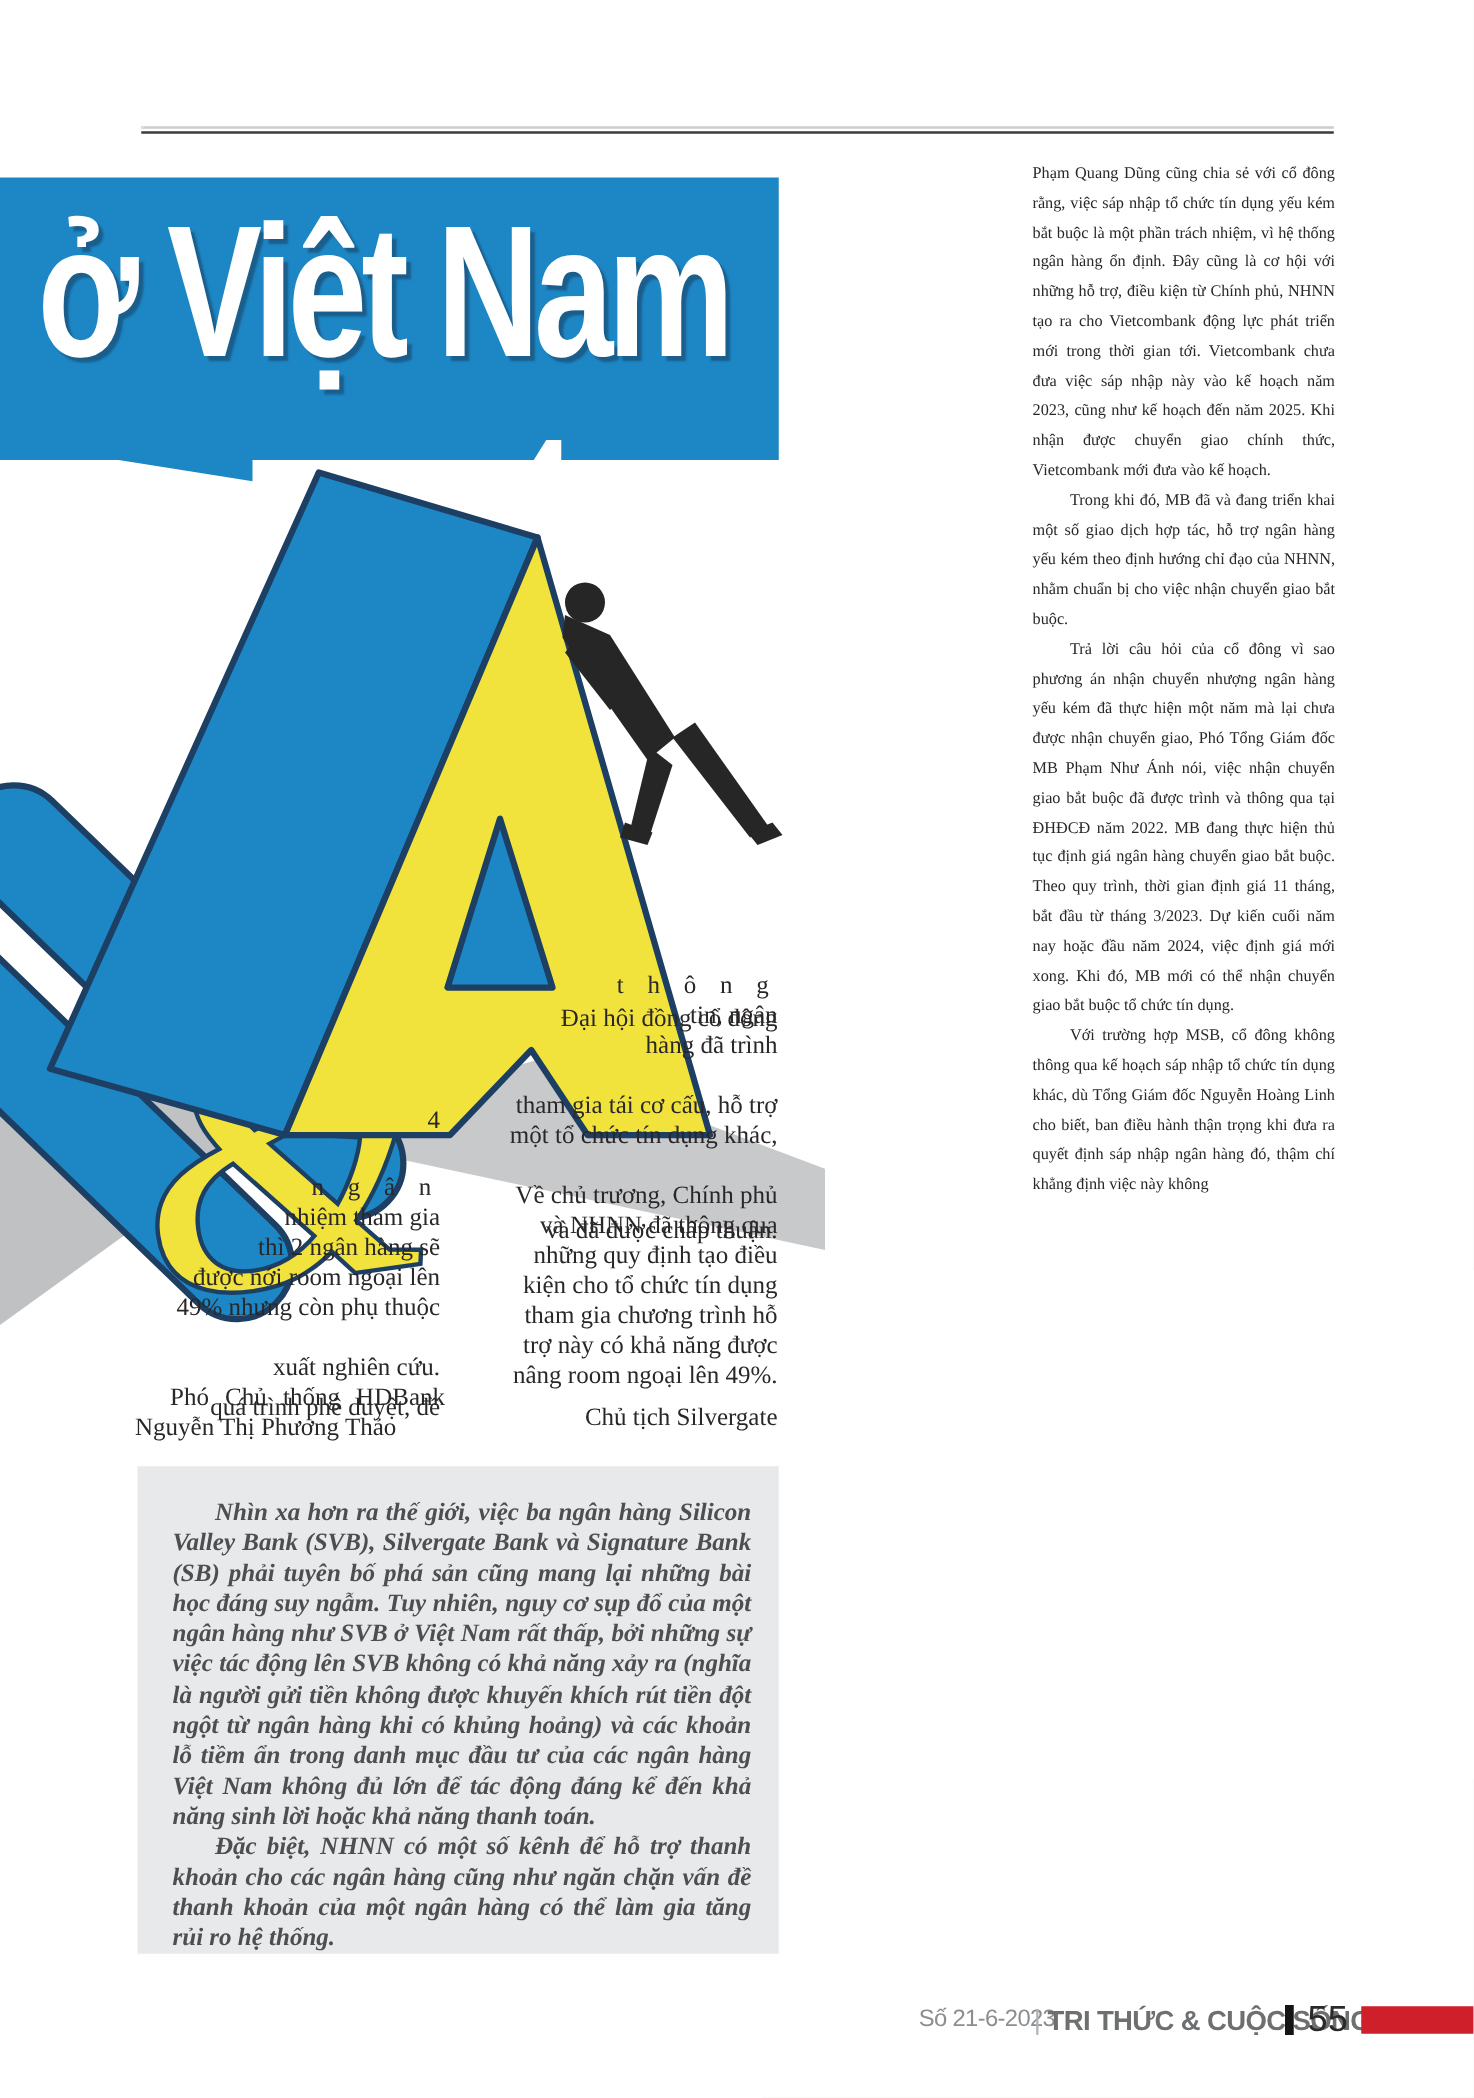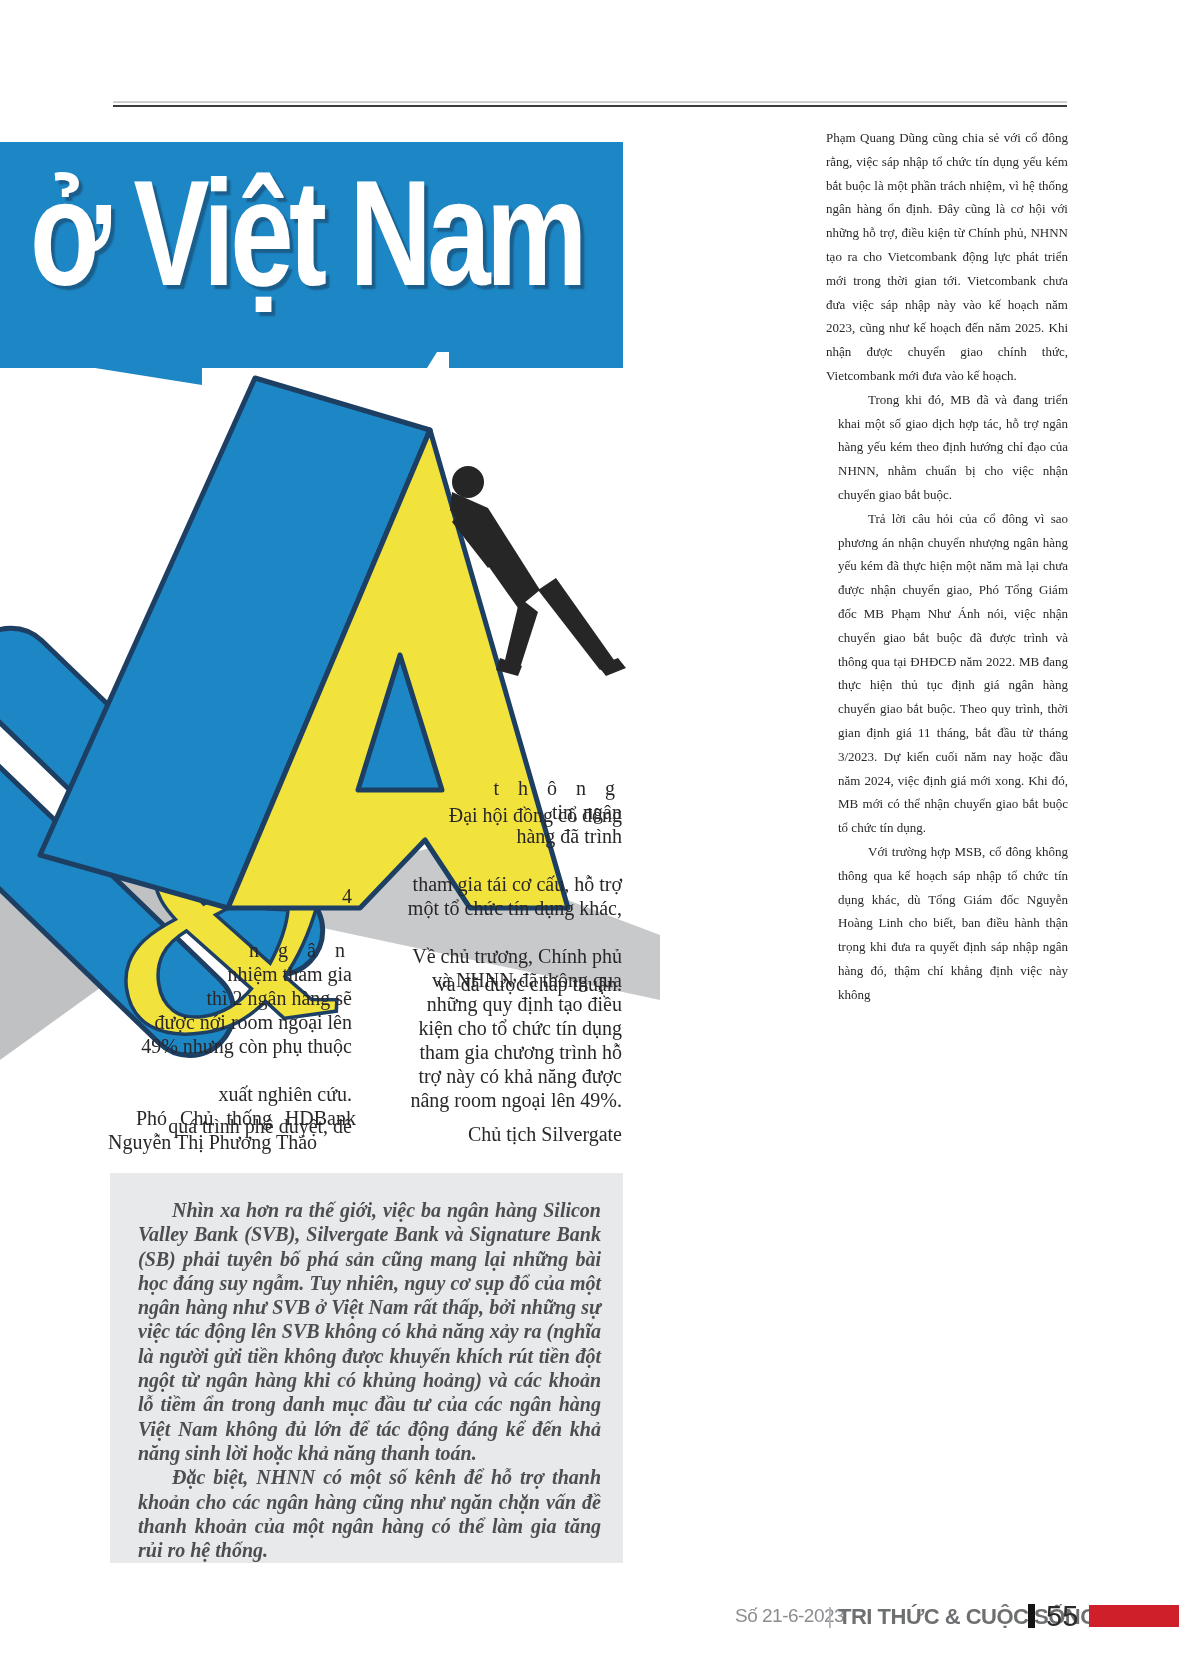--- a/index.html
+++ b/index.html
@@ -26,21 +26,21 @@
   .ll4{top:1010px;} .ll5{top:1034px;} .ll6{top:1114px;} .ll7{top:1082px;}
   .ml0{top:776px;} .ml1{top:800px;} .ml2{top:824px;} .ml3{top:803px;} .ml4{top:872px;}
   .ml5{top:896px;} .ml6{top:972px;text-align:center;} .ml7{top:944px;} .ml8{top:968px;} .ml9{top:992px;}
   .ml10{top:1016px;} .ml11{top:1040px;} .ml12{top:1064px;} .ml13{top:1088px;}
   .byline{top:1122px;}
   .left-par{position:absolute;left:108px;top:1106px;width:248px;font-size:20px;line-height:24px;
         text-align:justify;text-indent:28px;}
   .right-col{position:absolute;left:826px;top:126px;width:242px;font-size:13px;line-height:23.8px;
         text-align:justify;}
   .right-col p{margin:0;}
-  .right-col p.ind{text-indent:30px;margin-left:12px;}
+  .right-col p.ind{text-indent:30px;}
   
   .hbox{position:absolute;left:110px;top:1173px;width:513px;height:390px;background:#e8e9ea;
         box-sizing:border-box;padding:25px 22px 0 28px;}
   .hbox p{margin:0;font-family:"Liberation Serif",serif;font-style:italic;font-weight:bold;
         font-size:20px;line-height:24.3px;color:#4c4e50;text-align:justify;text-indent:34px;}
   
   .footer{position:absolute;left:0;top:1596px;width:1179px;height:40px;
         font-family:"Liberation Sans",sans-serif;}
   .f-issue{position:absolute;left:735px;top:9px;font-size:19px;color:#8b8d90;
         font-stretch:condensed;letter-spacing:-0.5px;}

